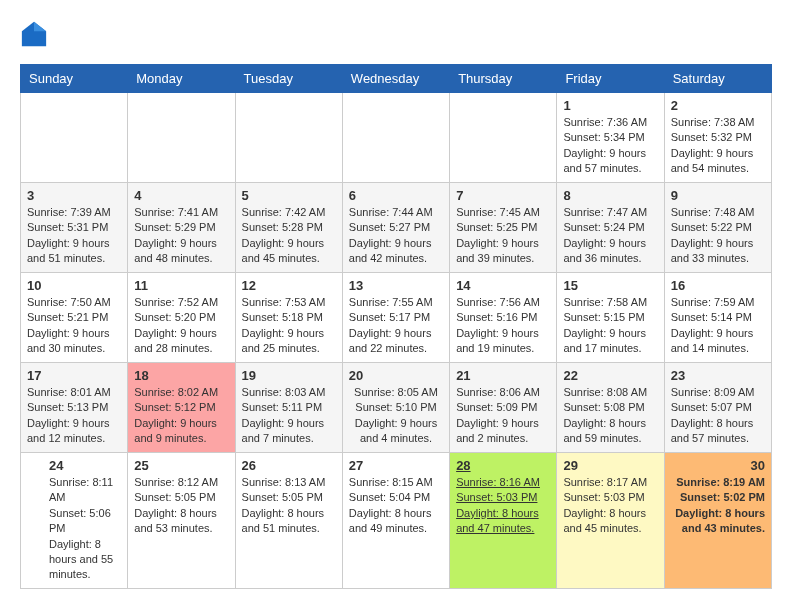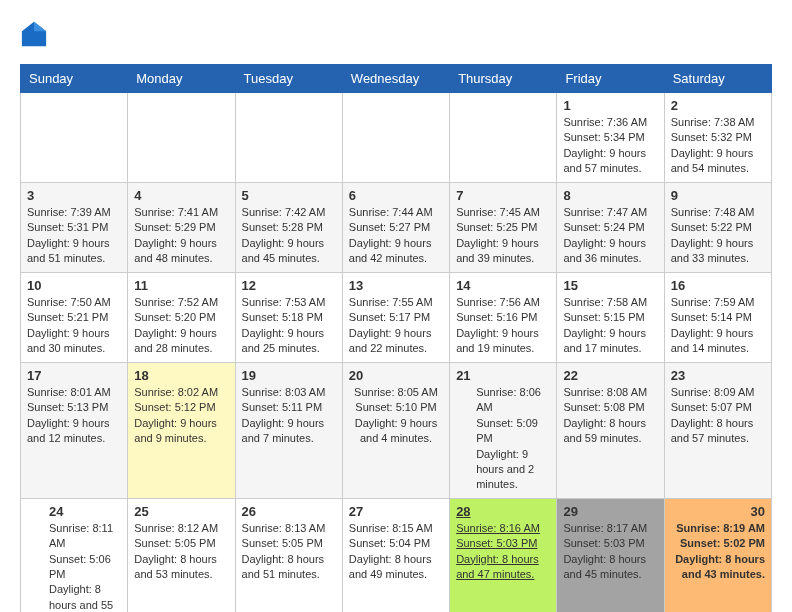--- a/index.html
+++ b/index.html
@@ -161,41 +161,41 @@
 Daylight: 9 hours and 14 minutes.</div>
           </td>
         </tr>
         <tr>
           <td style="background-color: rgb(245, 245, 245);">
             <span class="day-num">17</span>
             <div class="day-info" style="white-space: pre-line;">Sunrise: 8:01 AM
 Sunset: 5:13 PM
 Daylight: 9 hours and 12 minutes.</div>
           </td>
-          <td style="background-color: #fef9c3;">
+          <td style="background-color: #fca5a5;">
             <span class="day-num">18</span>
             <div class="day-info" style="white-space: pre-line;">Sunrise: 8:02 AM
 Sunset: 5:12 PM
 Daylight: 9 hours and 9 minutes.</div>
           </td>
           <td style="background-color: rgb(245, 245, 245);">
             <span class="day-num">19</span>
             <div class="day-info" style="white-space: pre-line;">Sunrise: 8:03 AM
 Sunset: 5:11 PM
 Daylight: 9 hours and 7 minutes.</div>
           </td>
           <td style="background-color: rgb(245, 245, 245);">
             <span class="day-num">20</span>
             <div class="day-info" style="white-space: pre-line; text-align: center;">Sunrise: 8:05 AM
 Sunset: 5:10 PM
 Daylight: 9 hours and 4 minutes.</div>
           </td>
           <td style="background-color: rgb(245, 245, 245);">
             <span class="day-num">21</span>
-            <div class="day-info" style="white-space: pre-line; margin-left: 20px;">Sunrise: 8:06 AM
+            <div class="day-info" style="white-space: pre-line;">Sunrise: 8:06 AM
 Sunset: 5:09 PM
 Daylight: 9 hours and 2 minutes.</div>
           </td>
           <td style="background-color: rgb(245, 245, 245);">
             <span class="day-num">22</span>
             <div class="day-info" style="white-space: pre-line;">Sunrise: 8:08 AM
 Sunset: 5:08 PM
 Daylight: 8 hours and 59 minutes.</div>
           </td>
           <td style="background-color: rgb(245, 245, 245);">
@@ -229,21 +229,21 @@
             <div class="day-info" style="white-space: pre-line;">Sunrise: 8:15 AM
 Sunset: 5:04 PM
 Daylight: 8 hours and 49 minutes.</div>
           </td>
           <td style="background-color: #bef264; text-decoration: underline;">
             <span class="day-num">28</span>
             <div class="day-info" style="white-space: pre-line;">Sunrise: 8:16 AM
 Sunset: 5:03 PM
 Daylight: 8 hours and 47 minutes.</div>
           </td>
-          <td style="background-color: #a3a3a3;">
+          <td style="background-color: #fef9c3;">
             <span class="day-num">29</span>
             <div class="day-info" style="white-space: pre-line;">Sunrise: 8:17 AM
 Sunset: 5:03 PM
 Daylight: 8 hours and 45 minutes.</div>
           </td>
           <td style="background-color: #fdba74; text-align: right;">
             <span class="day-num">30</span>
             <div class="day-info" style="white-space: pre-line; font-weight: bold;">Sunrise: 8:19 AM
 Sunset: 5:02 PM
 Daylight: 8 hours and 43 minutes.</div>

